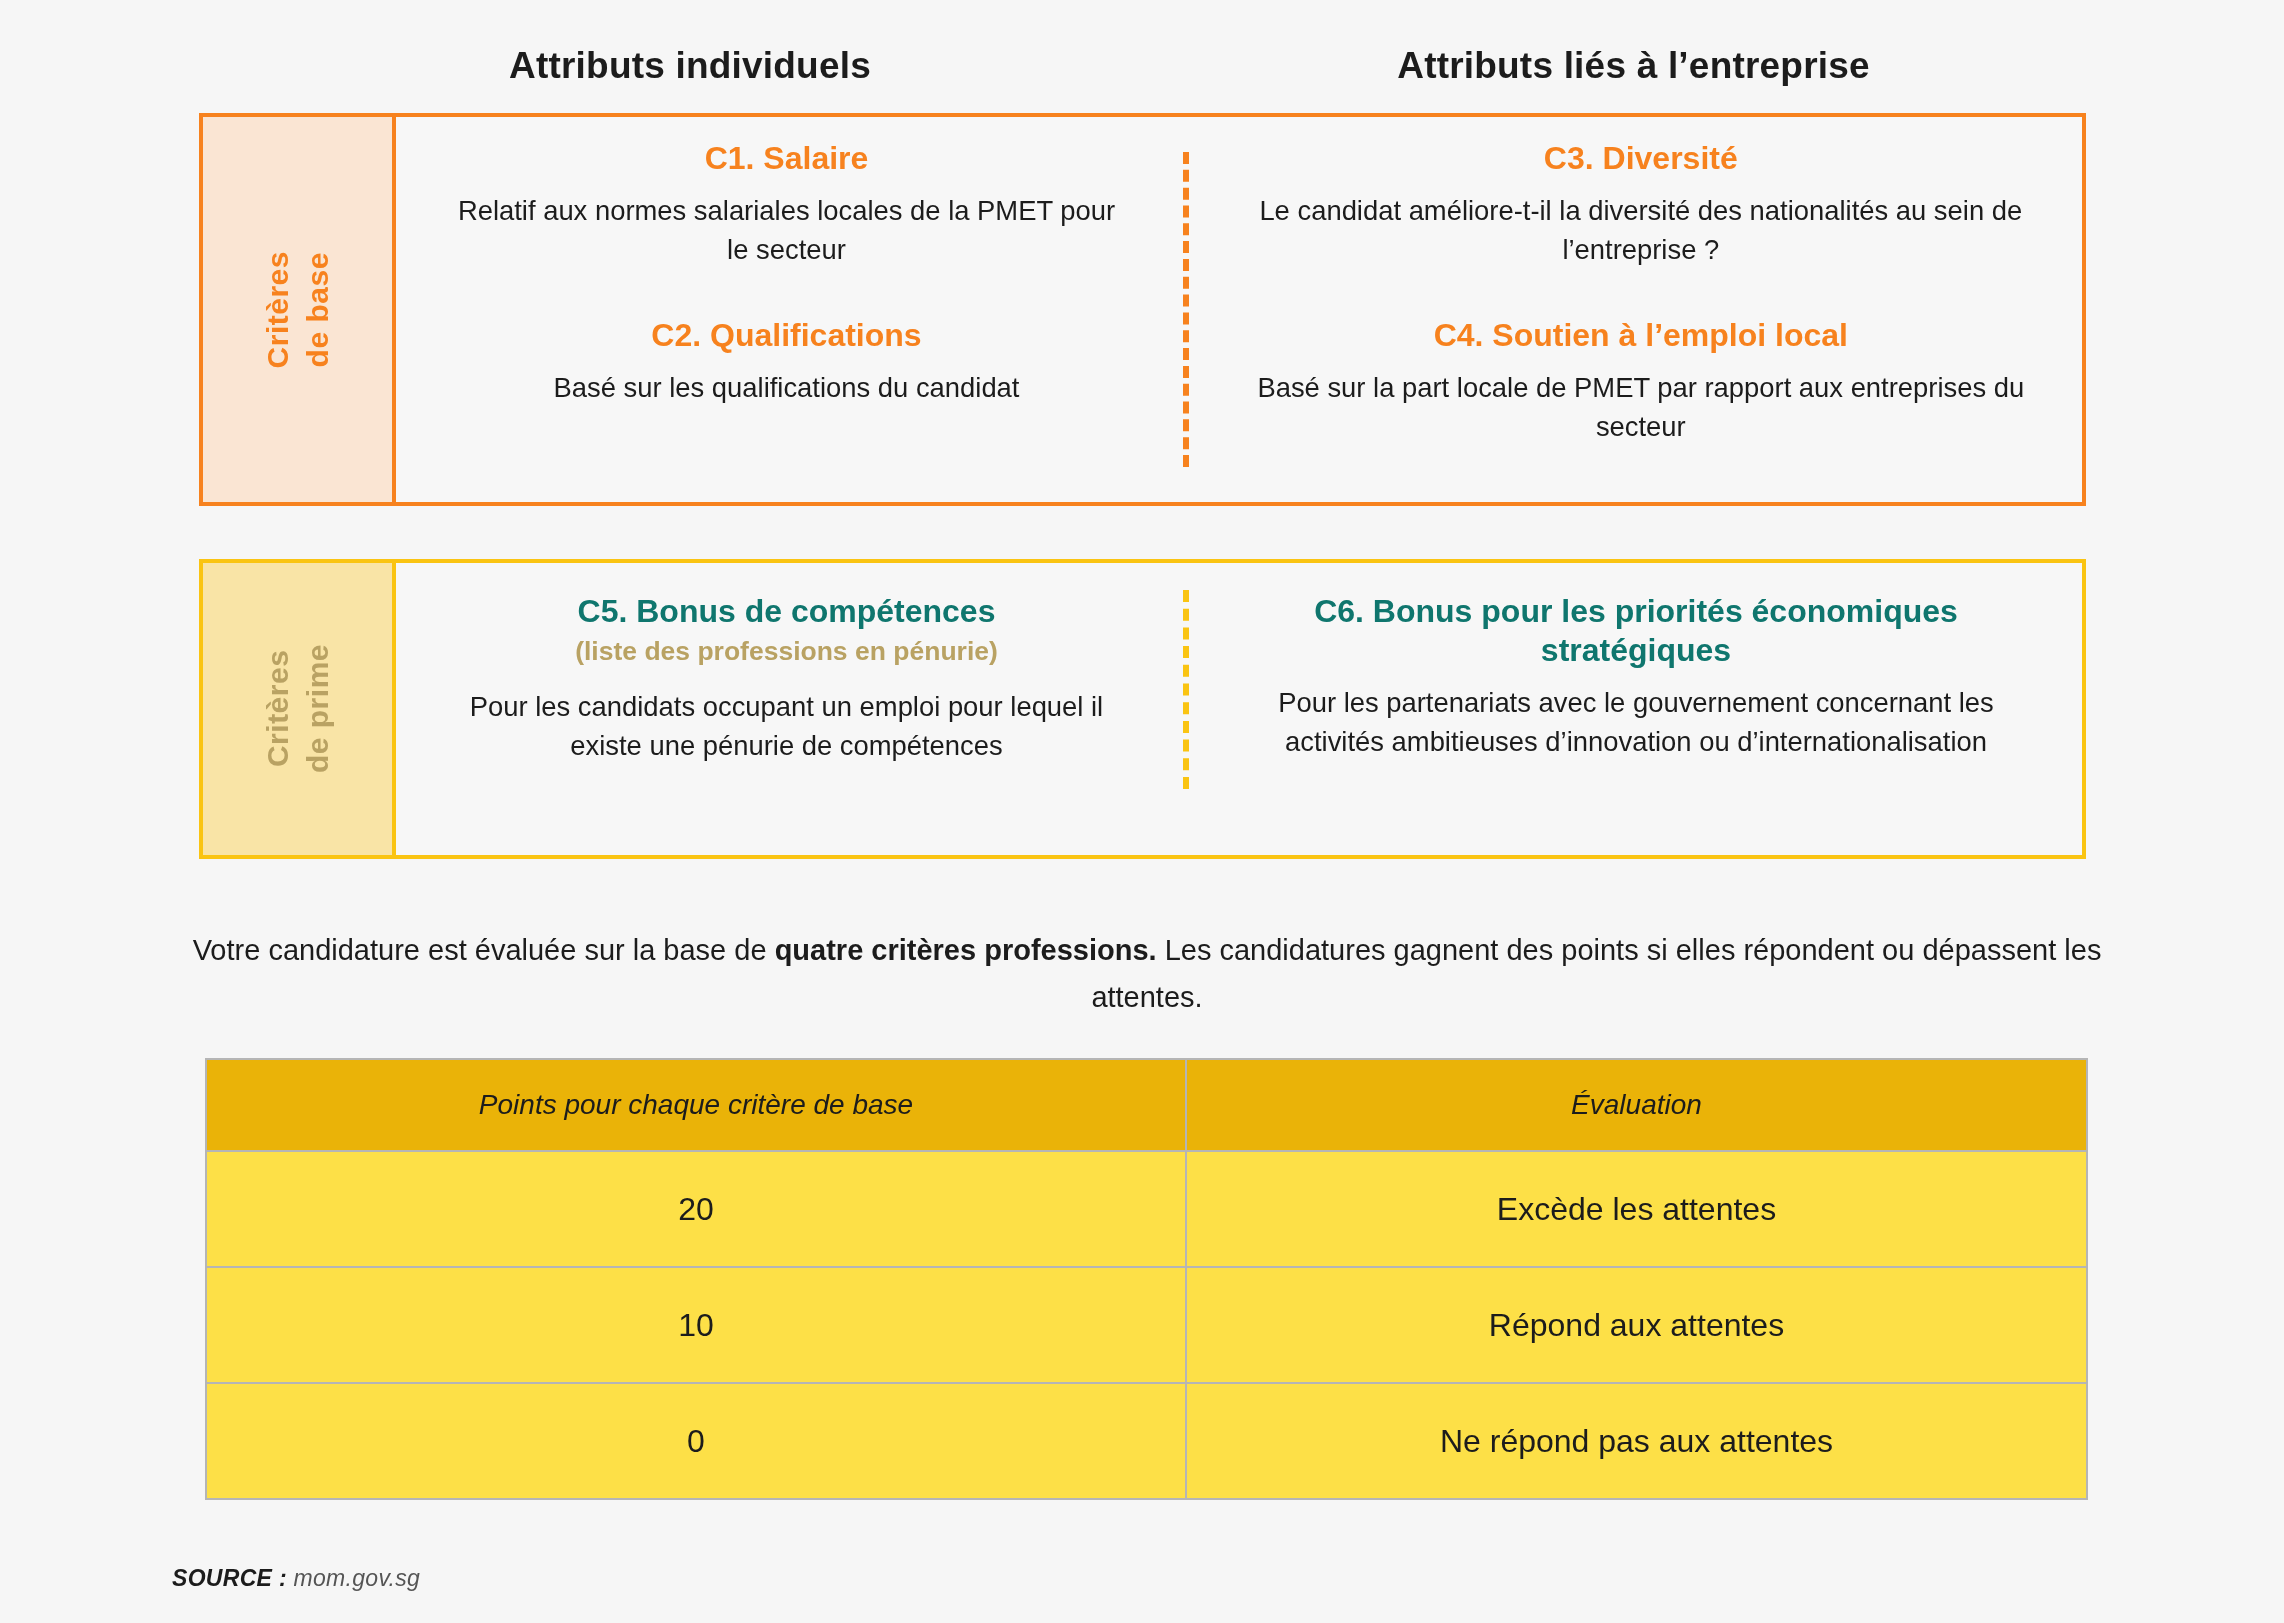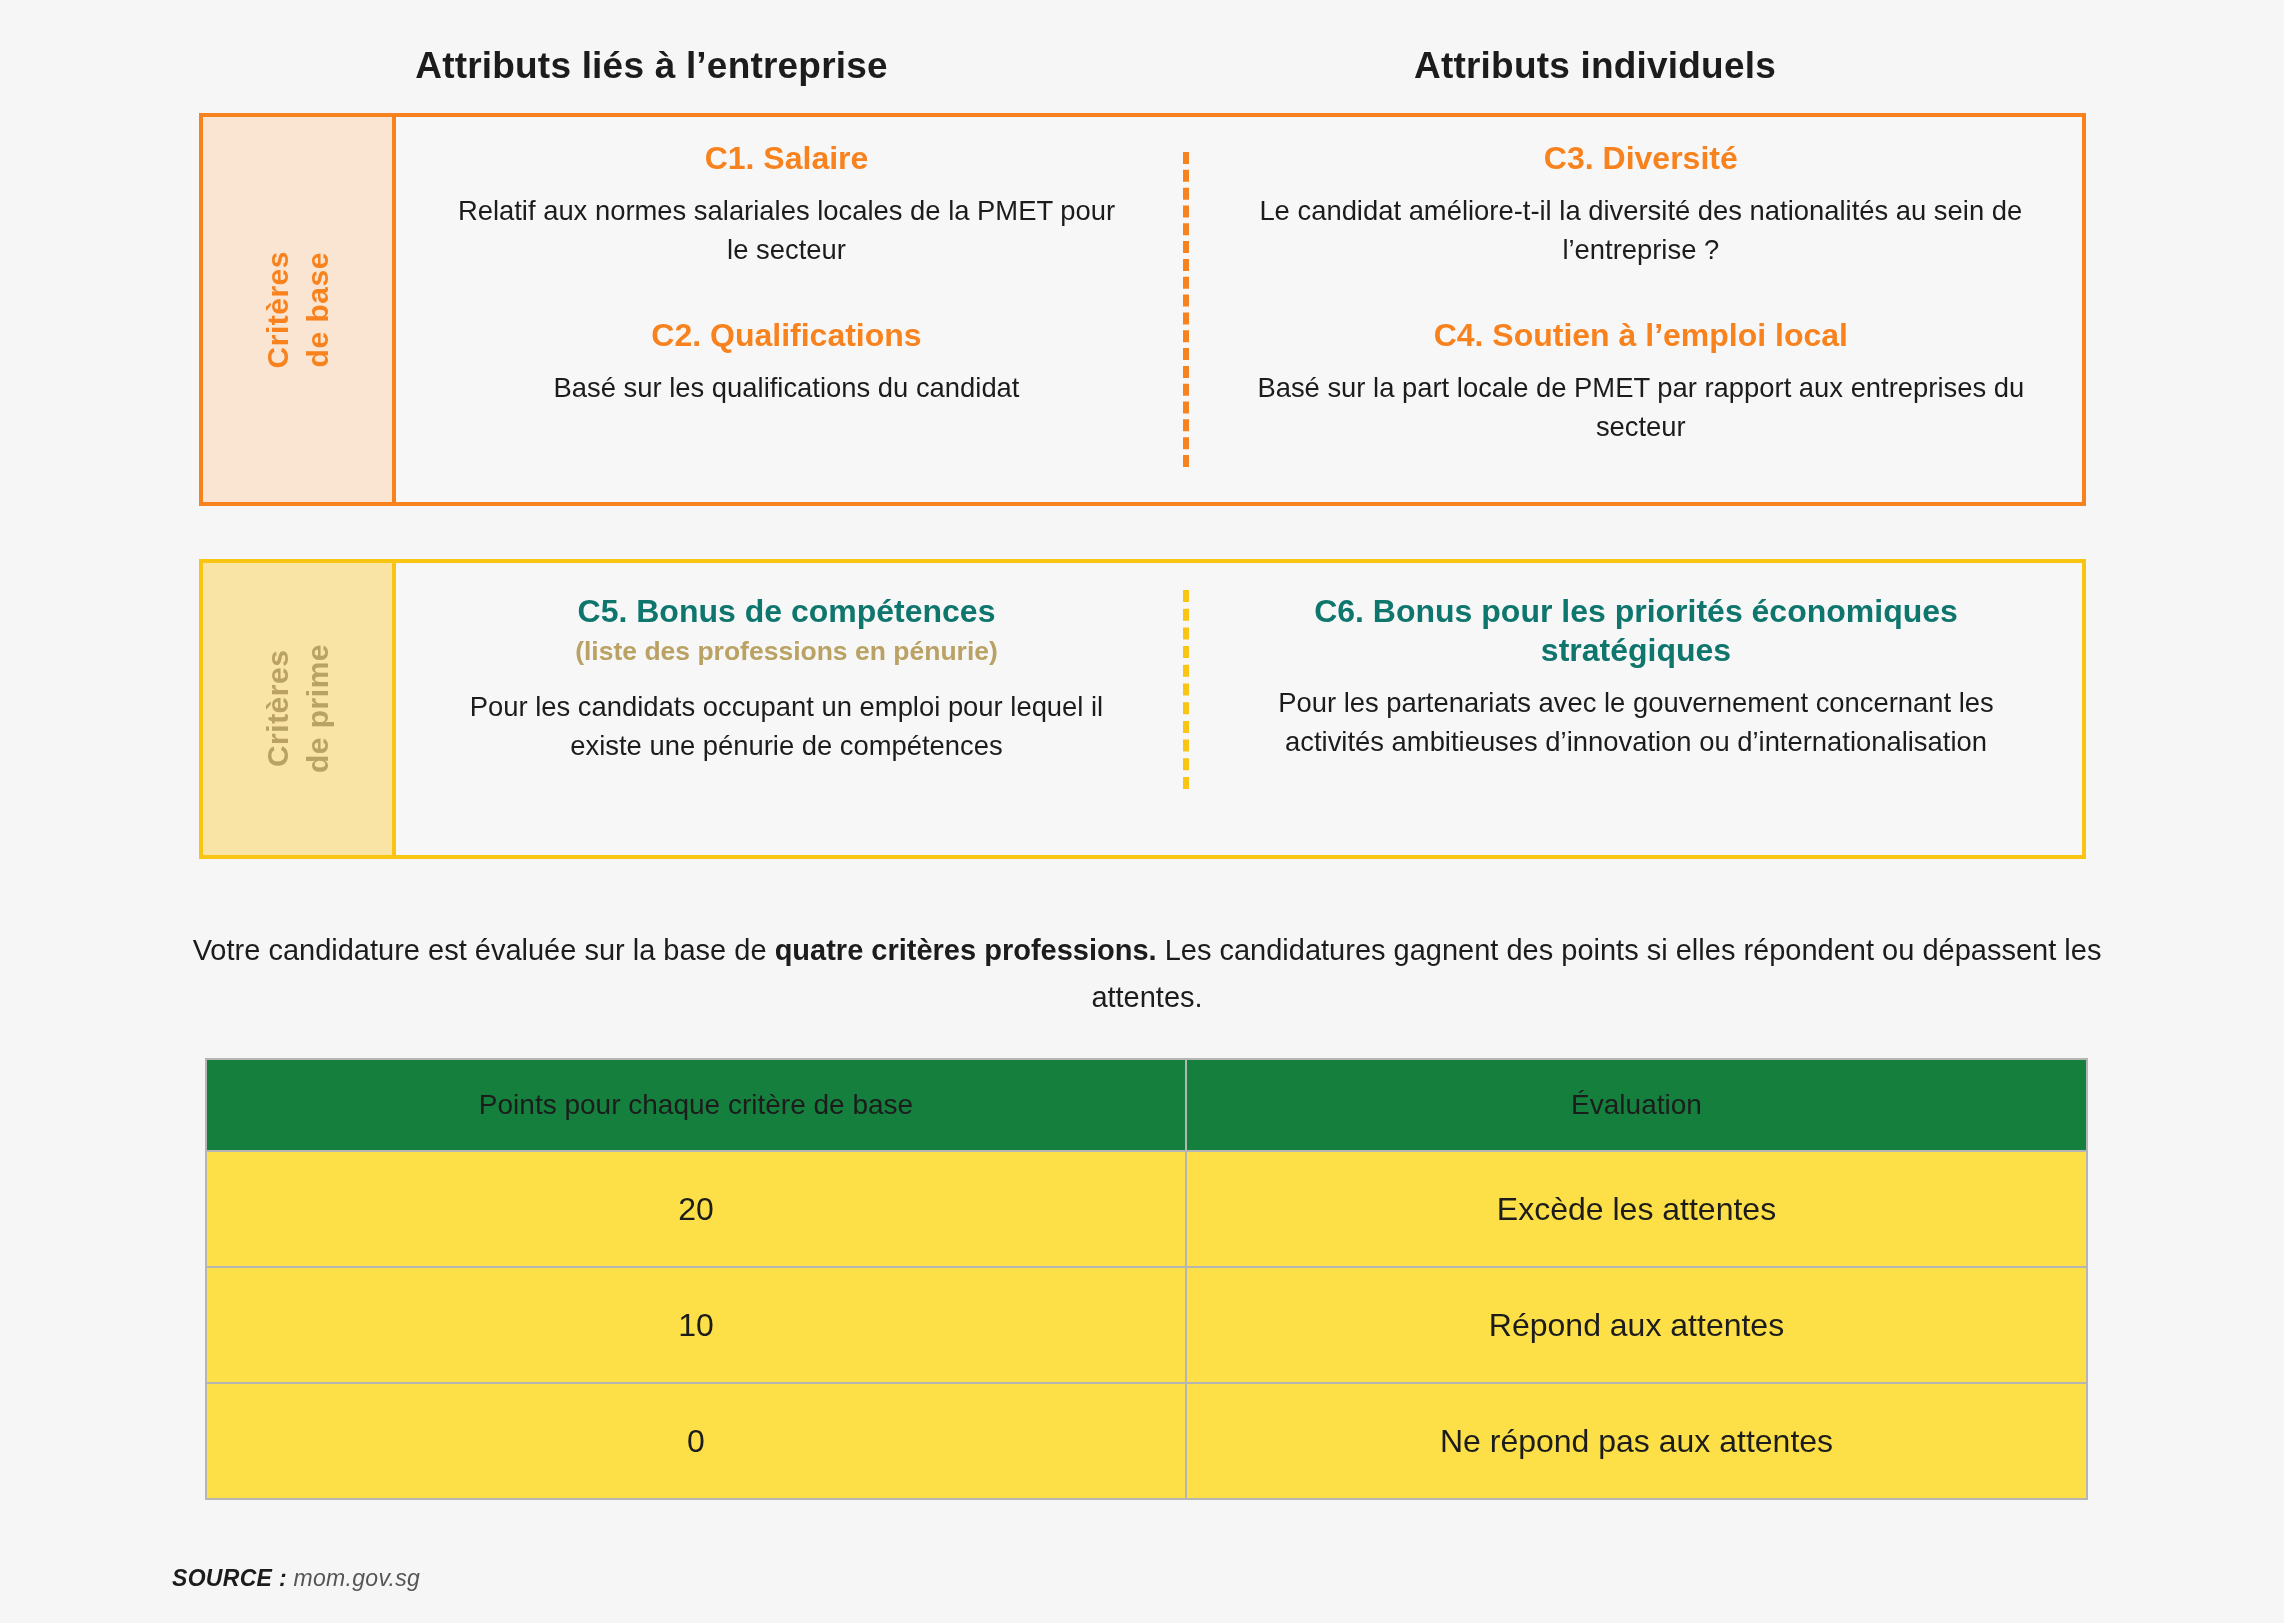--- a/index.html
+++ b/index.html
@@ -171,24 +171,25 @@
     table-layout: fixed;
   }
   .score-table th,
   .score-table td {
     border: 2.7px solid #B5B5B5;
     text-align: center;
     font-weight: normal;
     color: #1c1c1c;
   }
   .score-table th {
-    background: #15803d;
+    background: #eab308;
     font-size: 28px;
     height: 90px;
     padding: 0 9.1px;
+    font-style: italic;
   }
   .score-table td {
     background: #fde047;
     font-size: 32px;
     height: 114px;
     padding: 0 9.1px;
   }
   .score-table col.c1 { width: 980px; }
   .score-table col.c2 { width: 901px; }
 
@@ -206,22 +207,22 @@
     font-weight: bold;
     color: #1c1c1c;
   }
 </style>
 </head>
 <body>
 
 <div class="page">
 
   <div class="col-headers">
+    <div class="col-header left">Attributs individuels</div>
     <div class="col-header right">Attributs liés à l’entreprise</div>
-    <div class="col-header left">Attributs individuels</div>
   </div>
 
   <div class="panel base">
     <div class="panel-side">
       <div class="side-label">Critères
 de base</div>
     </div>
     <div class="panel-body">
       <div class="divider"></div>
 

